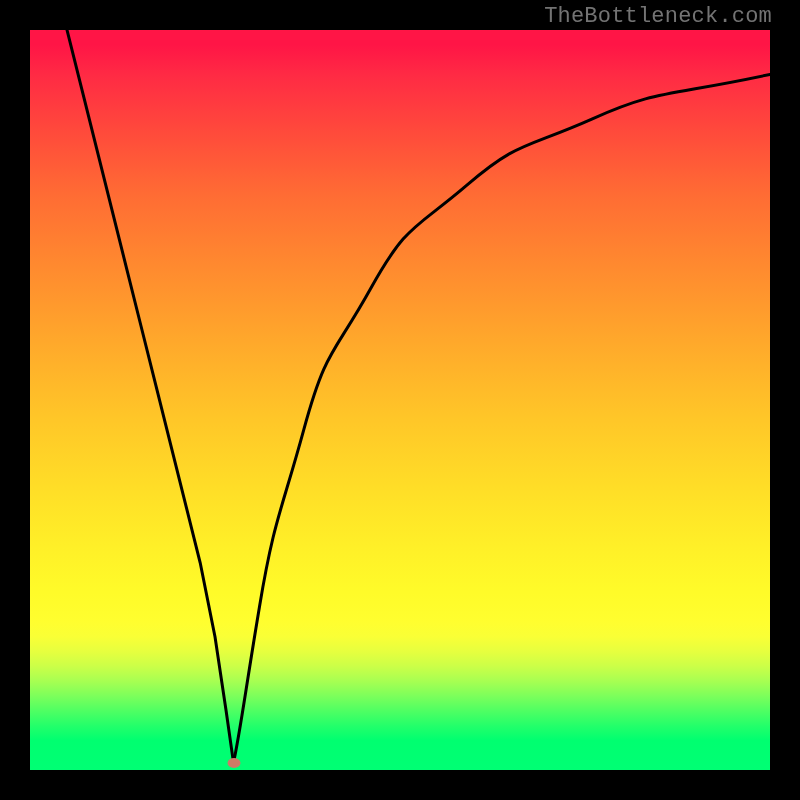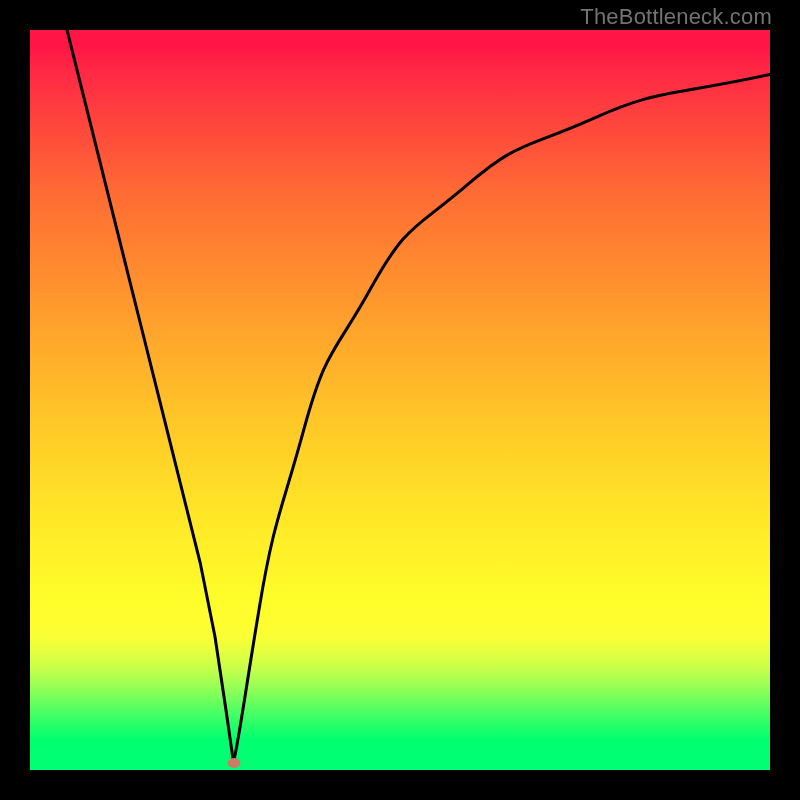--- a/index.html
+++ b/index.html
@@ -9,20 +9,21 @@
     height: 800px;
     background: #000;
     overflow: hidden;
     font-family: Arial, Helvetica, sans-serif;
   }
   .outer-frame {
     position: relative;
     width: 796px;
     height: 800px;
     background: #000;
+    font-family: Liberation Mono, monospace;
   }
   .watermark {
     position: absolute;
     right: 24px;
     top: 4px;
     color: #737373;
     font-size: 22px;
     font-weight: 500;
     letter-spacing: 0.2px;
   }

